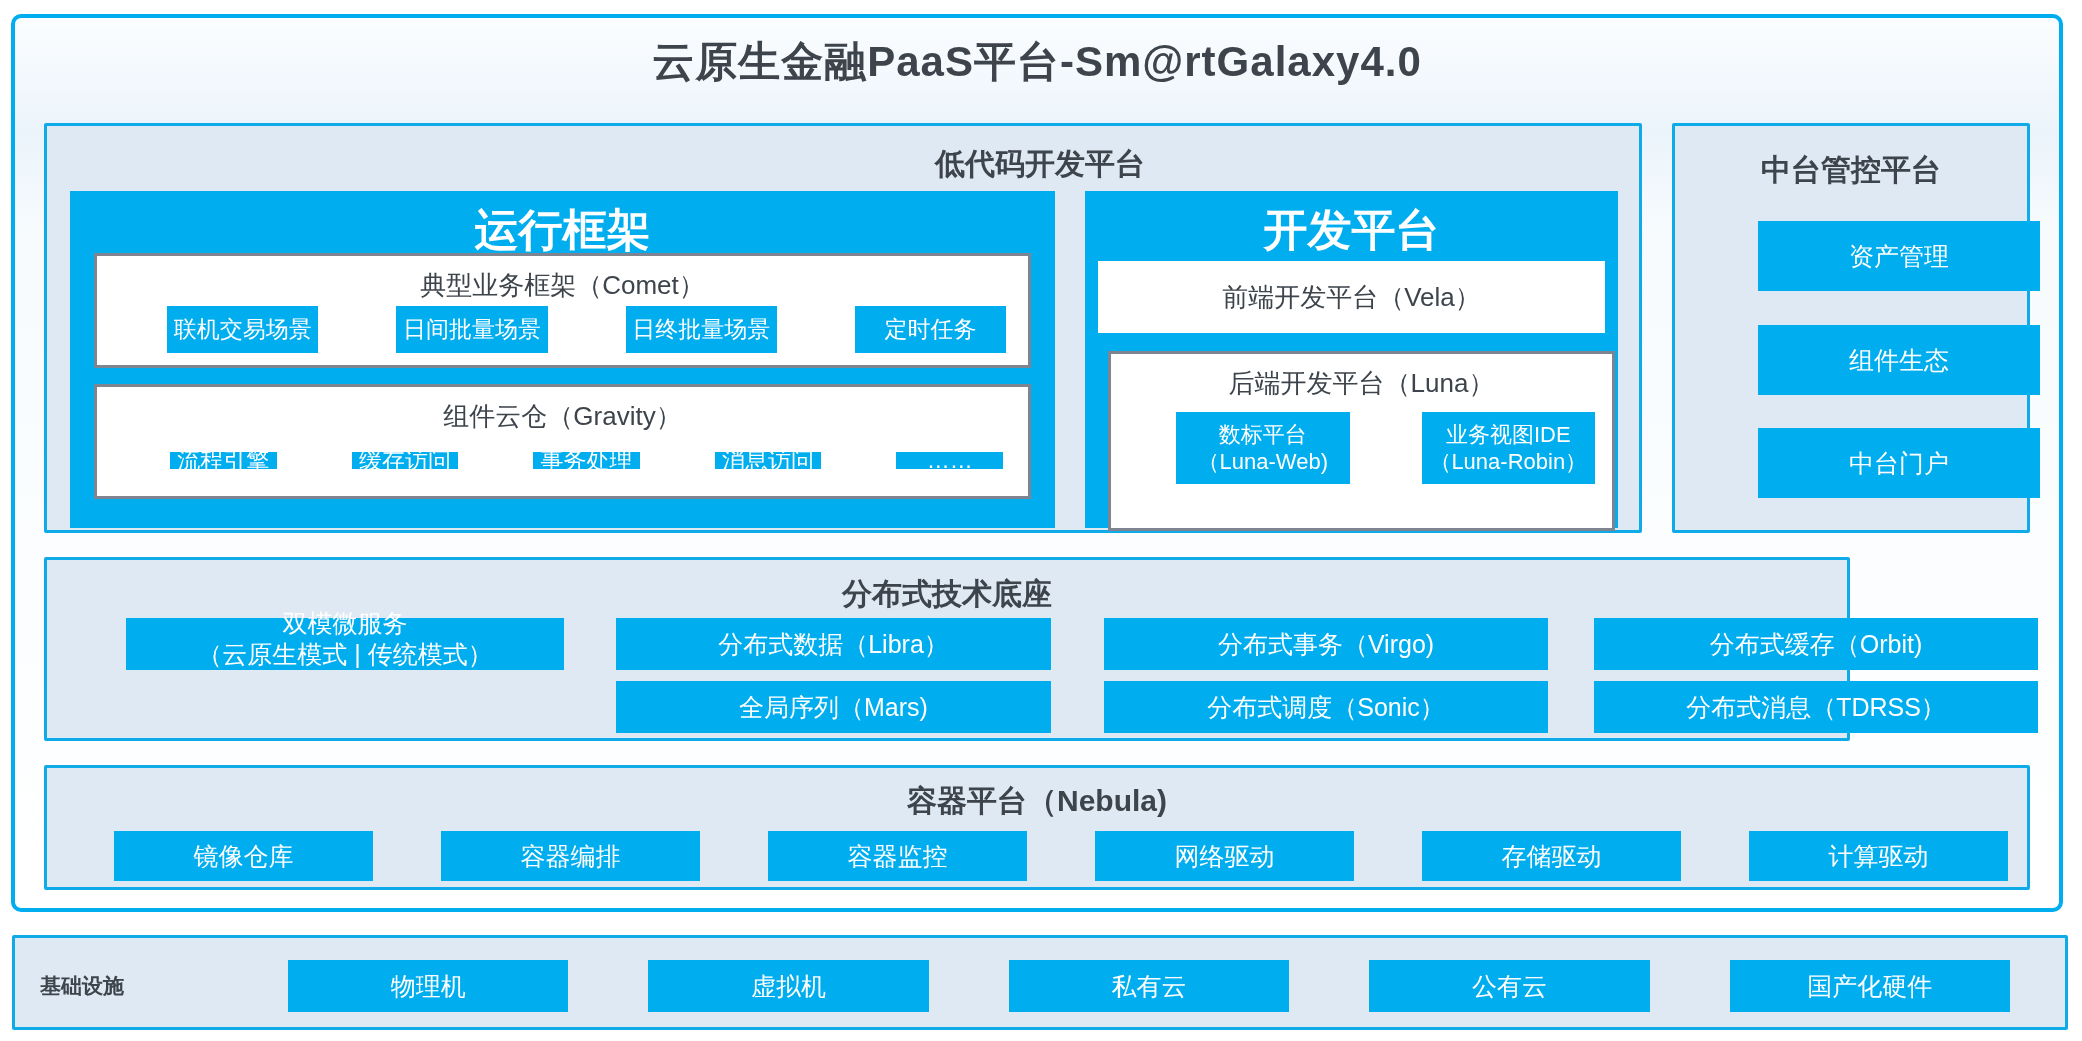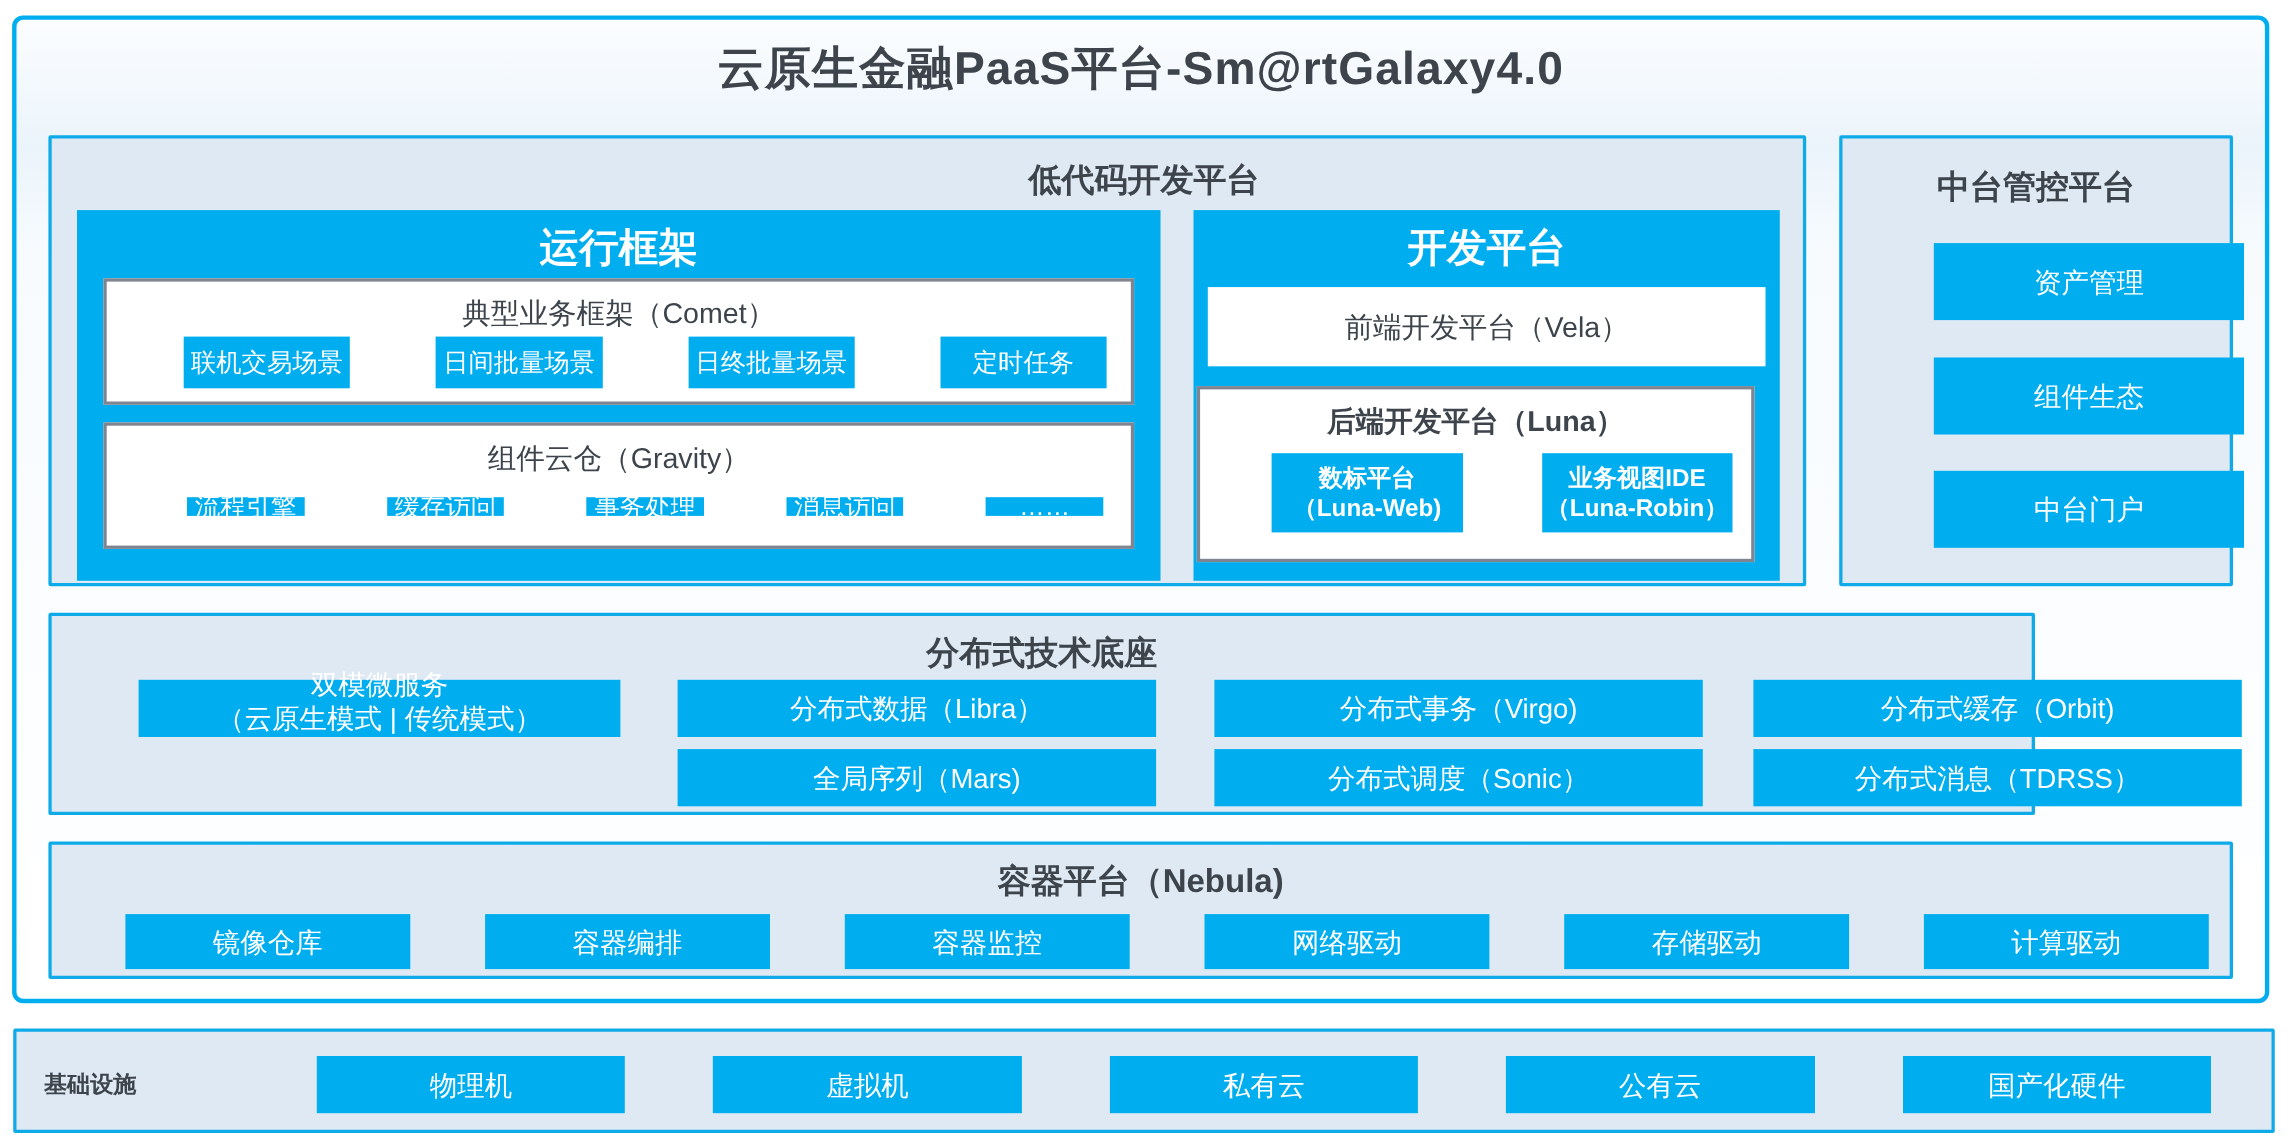--- a/index.html
+++ b/index.html
@@ -30,21 +30,21 @@
   }
   .sec-header {
     position:absolute; top:16px; left:0; width:100%;
     text-align:center; font-size:30px; font-weight:600; color:#3d444b;
     white-space:nowrap;
   }
   
   .panel { position:absolute; background:var(--accent,#00aeef); box-sizing:border-box; }
   .panel-header {
     position:absolute; top:10px; left:0; width:100%;
-    text-align:center; font-size:36px; font-weight:700; color:#ffffff;
+    text-align:center; font-size:44px; font-weight:700; color:#ffffff;
     white-space:nowrap;
   }
   .whitebox { position:absolute; background:#ffffff; box-sizing:border-box; }
   .graybord { border:3px solid var(--box-border,#7f8590); }
   .whitebox-title {
     position:absolute; top:12px; left:0; width:100%;
     text-align:center; font-size:26px; color:#3d444b; white-space:nowrap;
   }
   .btn {
     background:var(--accent,#00aeef); color:#ffffff;
@@ -63,21 +63,21 @@
   .gravity { left:24px; top:193px; width:937px; height:115px; }
   .comet .btn-row, .gravity .btn-row {
     left:0; top:50px; width:100%; height:47px; padding:0 22px; gap:30px;
   }
   .gravity .btn-row { padding:15px 25px; gap:27px; }
   .comet .btn, .gravity .btn { font-size:23px; }
 
   .devpanel { left:1038px; top:65px; width:533px; height:337px; }
   .vela { left:13px; top:70px; width:507px; height:72px; }
   .vela .whitebox-title { top:0; line-height:72px; }
-  .luna { left:3px; top:160px; width:507px; height:160px;font-weight:bold; }
+  .luna { left:23px; top:160px; width:507px; height:180px; }
   .luna .btn-row { left:0; top:58px; width:100%; height:72px; padding:0 17px; gap:24px; }
   .luna .btn { font-size:22px; }
 
   
   .midend { left:1672px; top:123px; width:358px; height:410px; }
   .midend .sec-header { top:24px; }
   .midend .btn { position:absolute; left:35px; width:282px; height:70px; font-size:25px; }
   .midend .btn.b0 { top:95px; } .midend .btn.b1 { top:199px; } .midend .btn.b2 { top:302px; }
 
   

